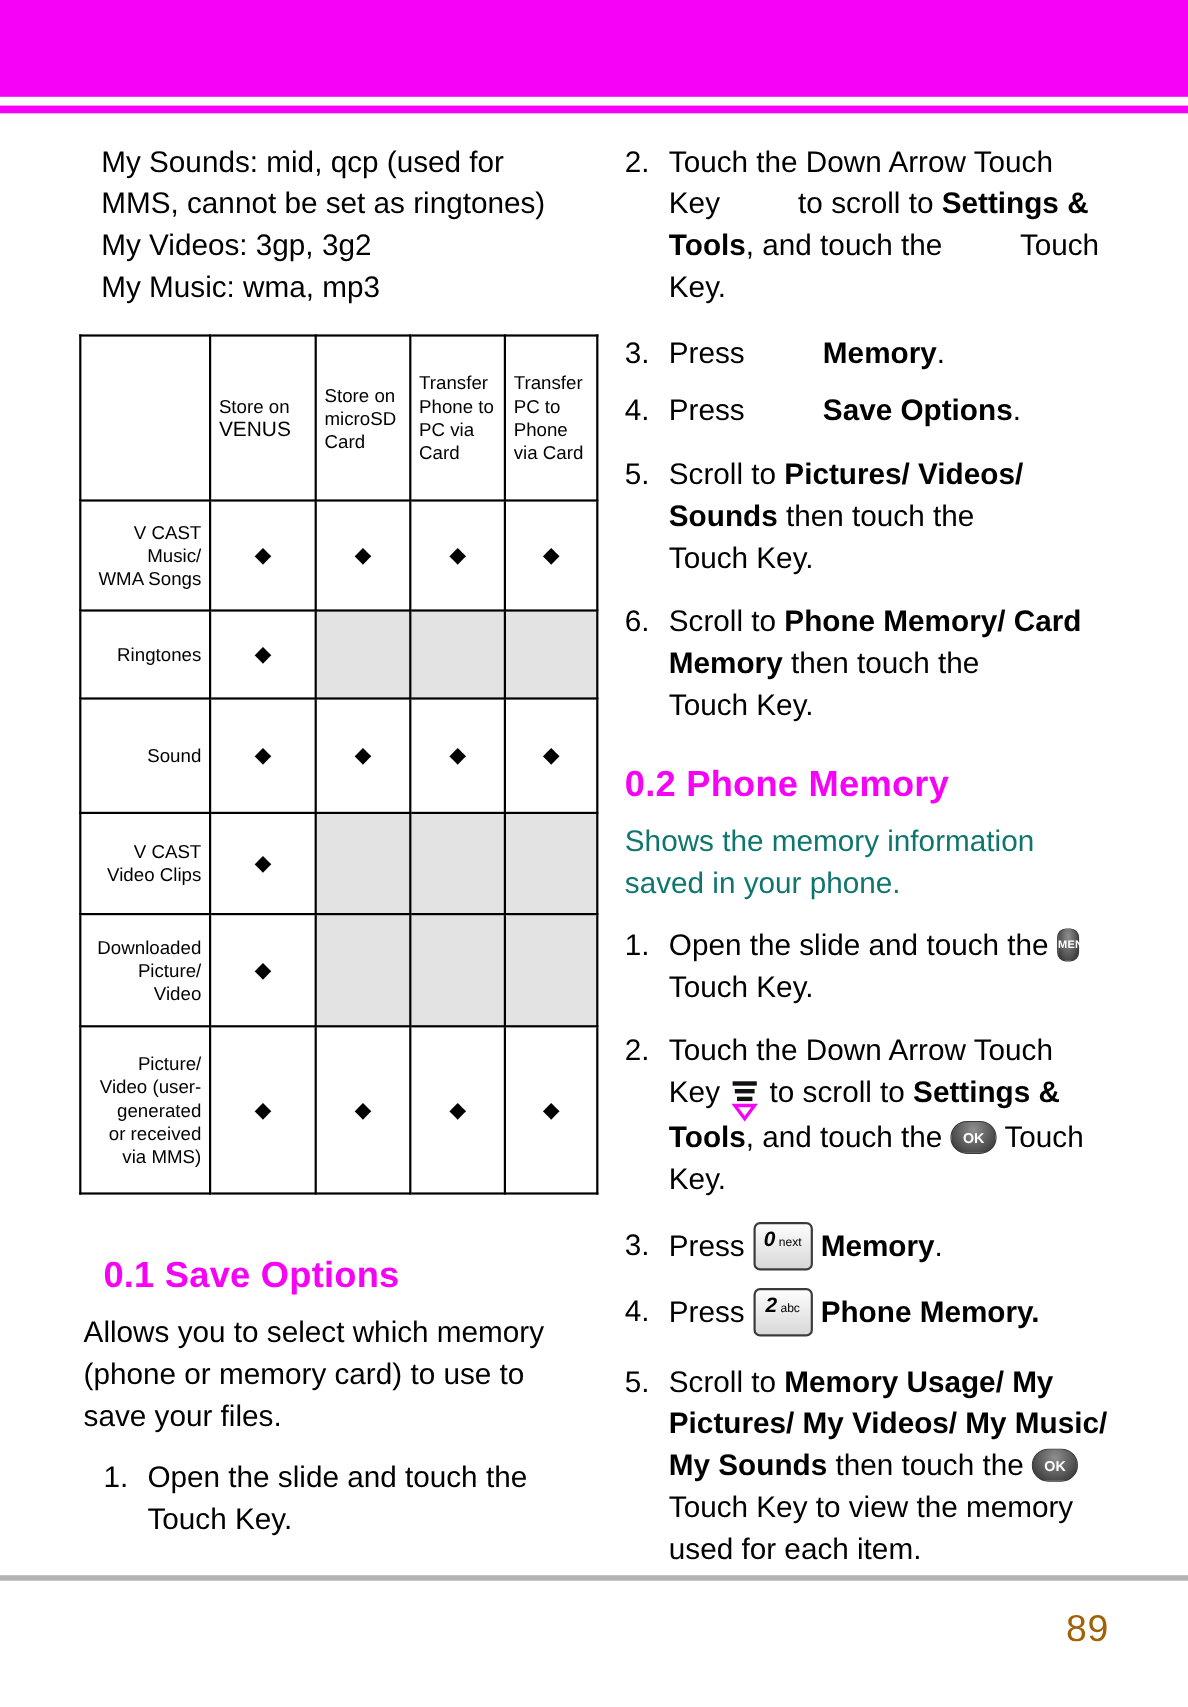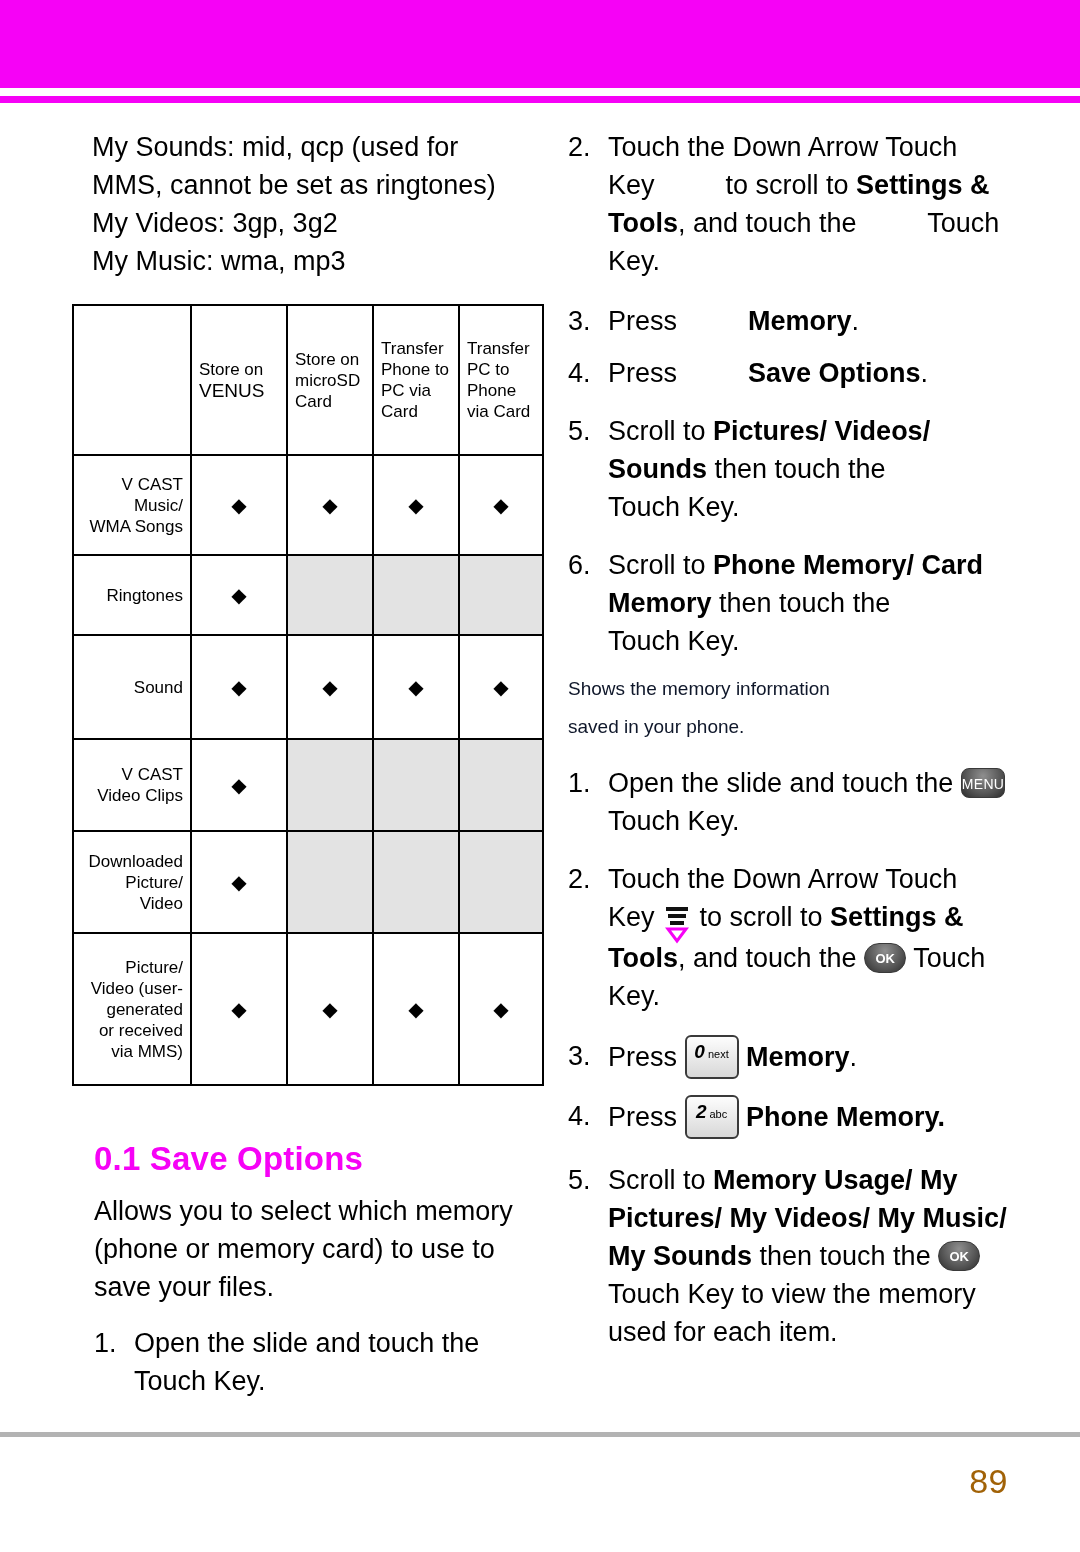--- a/index.html
+++ b/index.html
@@ -40,23 +40,23 @@
   .col-left {
     position: absolute; left: 72px; top: 128px;
     width: 470px;
   }
   .col-right {
     position: absolute; left: 568px; top: 128px;
     width: 444px;
   }
   
   .para {
-    font-size: 19px;
+    font-size: 27px;
     line-height: 38px;
-    color: #0f172a;
+    color: #0f766e;
   }
   .intro-list {
     margin: 0; padding: 0; list-style: none;
   }
   .intro-list li {
     font-size: 27px;
     line-height: 38px;
     padding-left: 22px;
     text-indent: -2px;
     color: #000;
@@ -86,21 +86,21 @@
   
   h2.sec {
     color: #f602f6;
     font-size: 33px;
     font-weight: bold;
     margin: 54px 0 14px 22px;
     letter-spacing: .2px;
   }
   h2.sec.right { margin-left: 0; }
   .body-indent {
-    margin-left: 22px;
+    margin-left: 4px;
     font-size: 27px;
     line-height: 38px;
   }
   
   ol.steps {
     margin: 0; padding: 0; list-style: none;
   }
   ol.steps > li {
     position: relative;
     padding-left: 40px;
@@ -116,29 +116,30 @@
   }
   b { font-weight: bold; }
   
   .keyglyph {
     display: inline-block;
     vertical-align: middle;
     position: relative;
     top: -2px;
   }
   .key-menu {
-    width: 44px; height: 30px;
+    width: 20px; height: 30px;
     border-radius: 8px;
     background: radial-gradient(ellipse at 50% 25%, #8f8f8f 0%, #555 60%, #2b2b2b 100%);
     border: 1px solid #3a3a3a;
     color: #fff;
-    font-size: 14px;
+    font-size: 10px;
     line-height: 30px;
     text-align: center;
     letter-spacing: .3px;
+    font-weight: bold;
   }
   .key-ok {
     width: 42px; height: 30px;
     border-radius: 15px;
     background: radial-gradient(ellipse at 50% 25%, #8f8f8f 0%, #555 60%, #2b2b2b 100%);
     border: 1px solid #3a3a3a;
     color: #fff;
     font-size: 13px;
     line-height: 30px;
     text-align: center;
@@ -345,20 +346,21 @@
       </li>
 
       <li style="margin-bottom:10px;">
         <span class="num">6.</span>
         <span>Scroll to </span><b>Phone Memory/ Card</b><br>
         <b>Memory</b><span> then touch the</span><br>
         <span>Touch Key.</span>
       </li>
     </ol>
 
+    <h2 class="sec right" style="margin-top:34px;">0.2 Phone Memory</h2>
 
     <div class="para" style="margin-left:0;">
       <div style="margin-left:0;">Shows the memory information</div>
       <div style="margin-left:0;">saved in your phone.</div>
     </div>
 
     <ol class="steps" style="margin-top:18px;">
 
       <li style="margin-bottom:20px;">
         <span class="num">1.</span>

